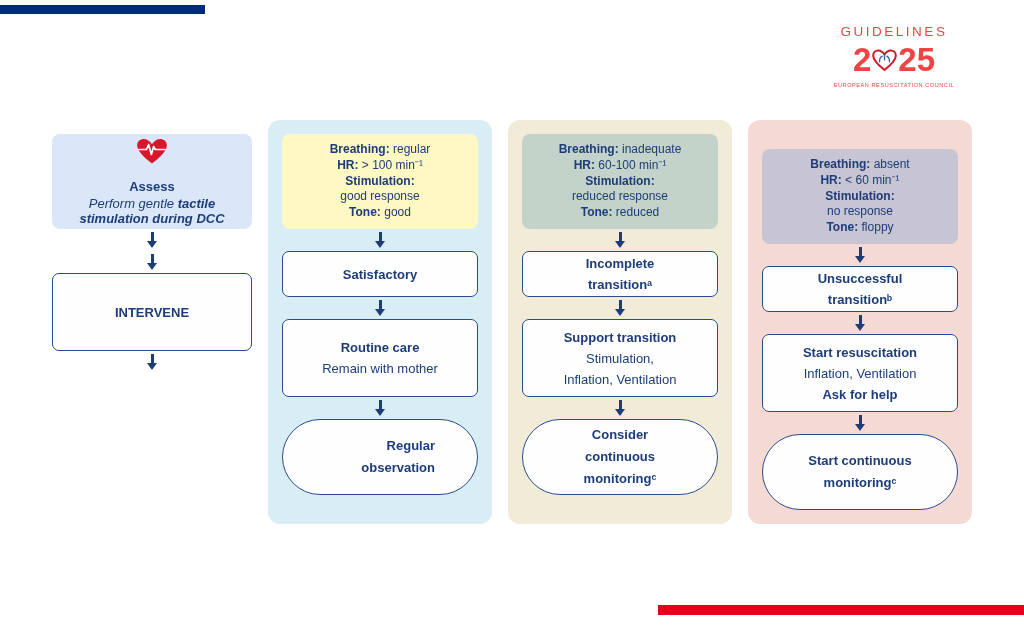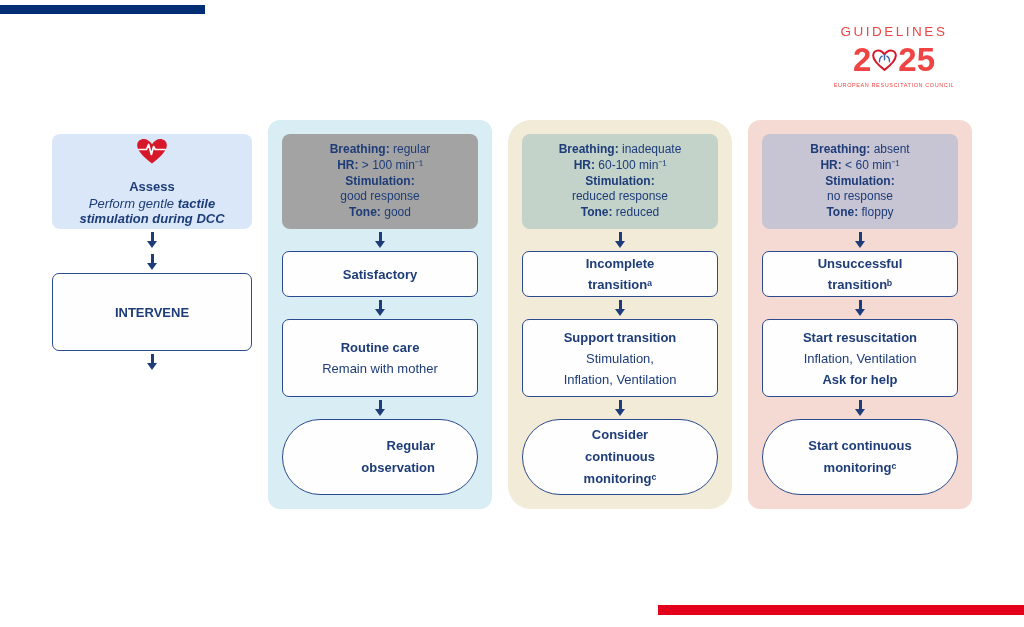--- a/index.html
+++ b/index.html
@@ -17,29 +17,29 @@
   .logo-year { display: flex; align-items: center; justify-content: center; gap: 1px;
                font-size: 33px; font-weight: bold; margin-top: 2px; }
   .logo-org { font-size: 5.5px; letter-spacing: 0.6px; margin-top: 3px; white-space: nowrap; }
 
   
   .flow { position: absolute; left: 52px; top: 120px; display: flex; gap: 16px; }
   .col { display: flex; flex-direction: column; border-radius: 12px; }
   .col-plain { width: 200px; padding: 14px 0; background: transparent; }
   .col-panel { width: 224px; padding: 14px; }
   .panel-blue   { background: #d9edf4; }
-  .panel-beige  { background: #f1ebd7; border-radius: 23px; }
+  .panel-beige  { background: #f1ebd7; }
   .panel-pink   { background: #f5dad3; }
 
   .hbox { height: 95px; border-radius: 8px; display: flex; flex-direction: column;
           align-items: center; justify-content: center; text-align: center; padding: 4px; }
   .hdr-col1 { background: #d9e7f8; }
-  .hdr-blue { background: #a3a3a3; }
+  .hdr-blue { background: #fef9c3; }
   .hdr-sage { background: #c4d3ca; }
-  .hdr-grey { background: #c7c4d3; }
+  .hdr-grey { background: #c7c4d3; margin-top: 15px; }
 
   .status-box { font-size: 12px; line-height: 15.8px; }
   .status-box .b { font-weight: bold; }
 
   .assess-title { font-weight: bold; font-size: 13px; margin-top: 14px; }
   .assess-sub { font-style: italic; font-size: 13px; line-height: 15px; max-width: 160px; margin-top: 2px; }
   .assess-sub .bi { font-weight: bold; }
 
   .arrow { height: 22px; display: flex; align-items: center; justify-content: center; }
   .arrow-shape { width: 3px; height: 9px; background: #1d3c78; position: relative; margin-bottom: 7px; }

